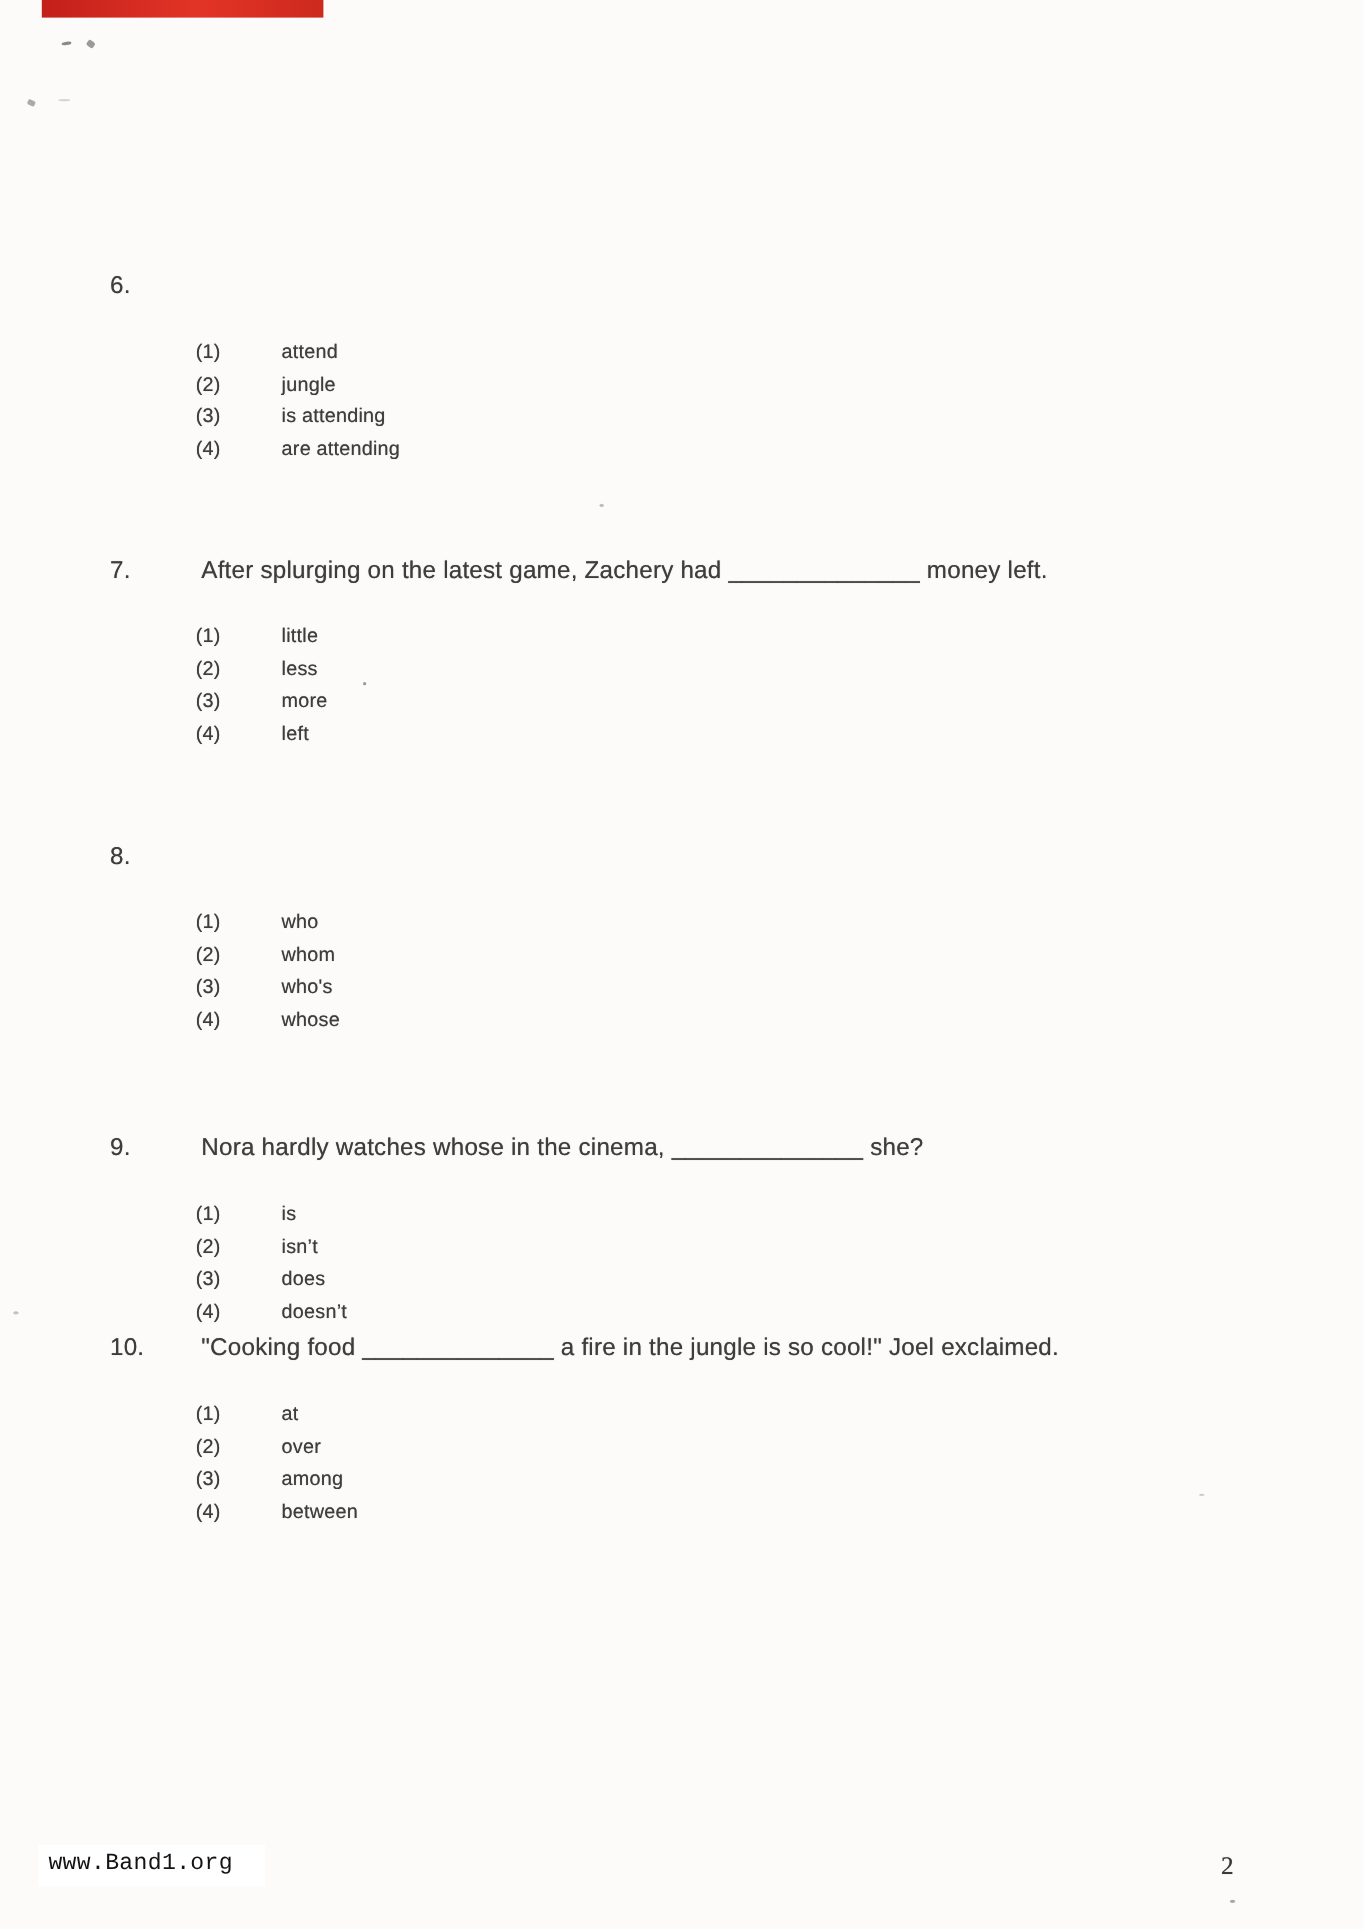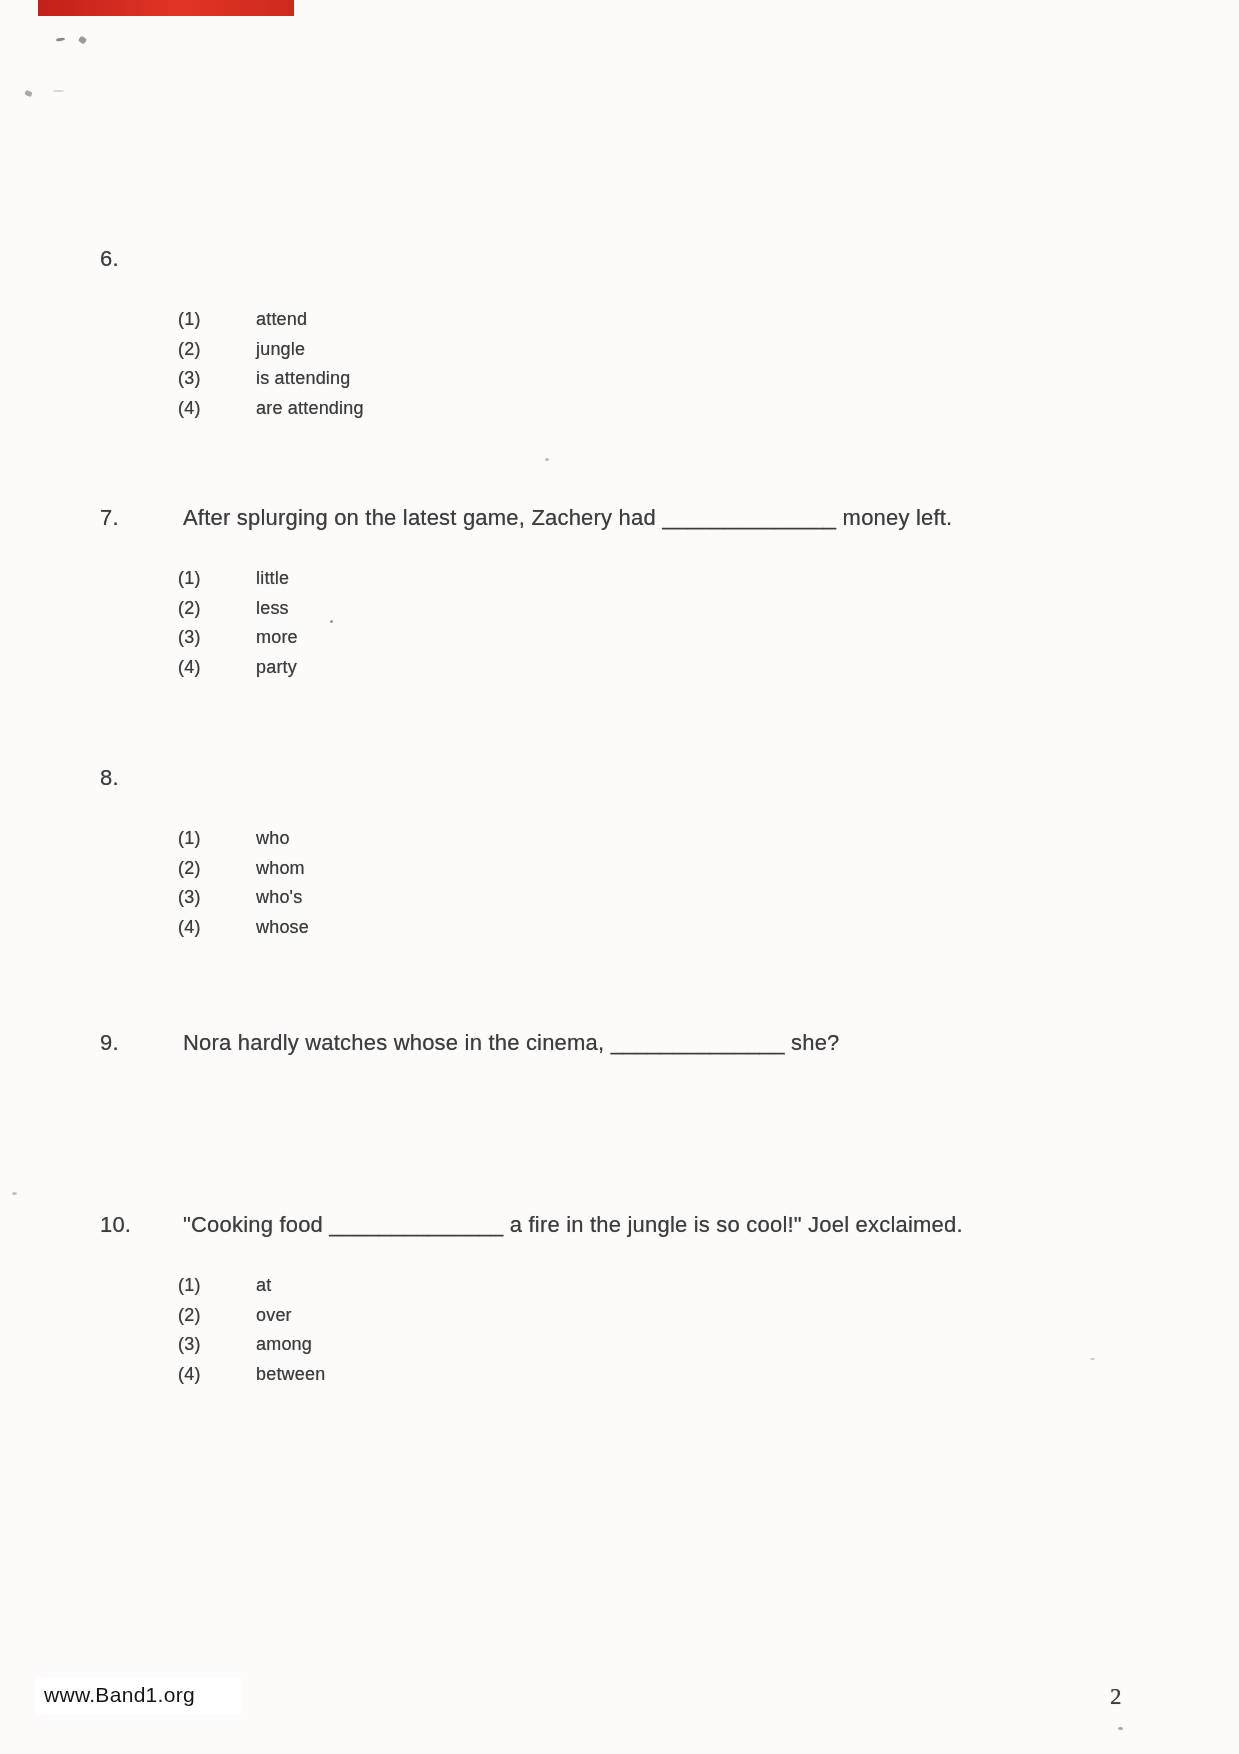--- a/index.html
+++ b/index.html
@@ -40,21 +40,21 @@
   }
   .opt-label { display: inline-block; width: 78px; }
 
   
   .watermark-box {
     position: absolute; left: 35px; top: 1677px;
     width: 206px; height: 38px; background: #ffffff;
   }
   .watermark {
     position: absolute; left: 44px; top: 1683px;
-    font-family: Liberation Sans, sans-serif;
+    font-family: Liberation Mono, monospace;
     font-size: 21px; color: #141414; letter-spacing: 0.3px;
   }
   .page-num {
     position: absolute; left: 1110px; top: 1684px;
     font-family: "Liberation Serif", serif;
     font-size: 23px; color: #3a3a3a;
   }
 
   
   .speck { position: absolute; border-radius: 50%; }
@@ -90,41 +90,47 @@
 
   <section class="question" style="top:505px;">
     <div class="q-line">
       <span class="q-num scan-text">7.</span>
       <span class="q-text scan-text">After splurging on the latest game, Zachery had ______________ money left.</span>
     </div>
     <ol class="options">
       <li><span class="opt-label scan-text">(1)</span><span class="opt-text scan-text">little</span></li>
       <li><span class="opt-label scan-text">(2)</span><span class="opt-text scan-text">less</span></li>
       <li><span class="opt-label scan-text">(3)</span><span class="opt-text scan-text">more</span></li>
-      <li><span class="opt-label scan-text">(4)</span><span class="opt-text scan-text">party</span></li>
+      <li><span class="opt-label scan-text">(4)</span><span class="opt-text scan-text">left</span></li>
     </ol>
   </section>
 
   <section class="question" style="top:765px;">
     <div class="q-line">
       <span class="q-num scan-text">8.</span>
     </div>
     <ol class="options">
       <li><span class="opt-label scan-text">(1)</span><span class="opt-text scan-text">who</span></li>
       <li><span class="opt-label scan-text">(2)</span><span class="opt-text scan-text">whom</span></li>
       <li><span class="opt-label scan-text">(3)</span><span class="opt-text scan-text">who's</span></li>
       <li><span class="opt-label scan-text">(4)</span><span class="opt-text scan-text">whose</span></li>
     </ol>
   </section>
 
   <section class="question" style="top:1030px;">
     <div class="q-line">
       <span class="q-num scan-text">9.</span>
       <span class="q-text scan-text">Nora hardly watches whose in the cinema, ______________ she?</span>
     </div>
+    <ol class="options">
+      <li><span class="opt-label scan-text">(1)</span><span class="opt-text scan-text">is</span></li>
+      <li><span class="opt-label scan-text">(2)</span><span class="opt-text scan-text">isn’t</span></li>
+      <li><span class="opt-label scan-text">(3)</span><span class="opt-text scan-text">does</span></li>
+      <li><span class="opt-label scan-text">(4)</span><span class="opt-text scan-text">doesn’t</span></li>
+    </ol>
   </section>
 
   <section class="question" style="top:1212px;">
     <div class="q-line">
       <span class="q-num scan-text">10.</span>
       <span class="q-text scan-text">"Cooking food ______________ a fire in the jungle is so cool!" Joel exclaimed.</span>
     </div>
     <ol class="options">
       <li><span class="opt-label scan-text">(1)</span><span class="opt-text scan-text">at</span></li>
       <li><span class="opt-label scan-text">(2)</span><span class="opt-text scan-text">over</span></li>

